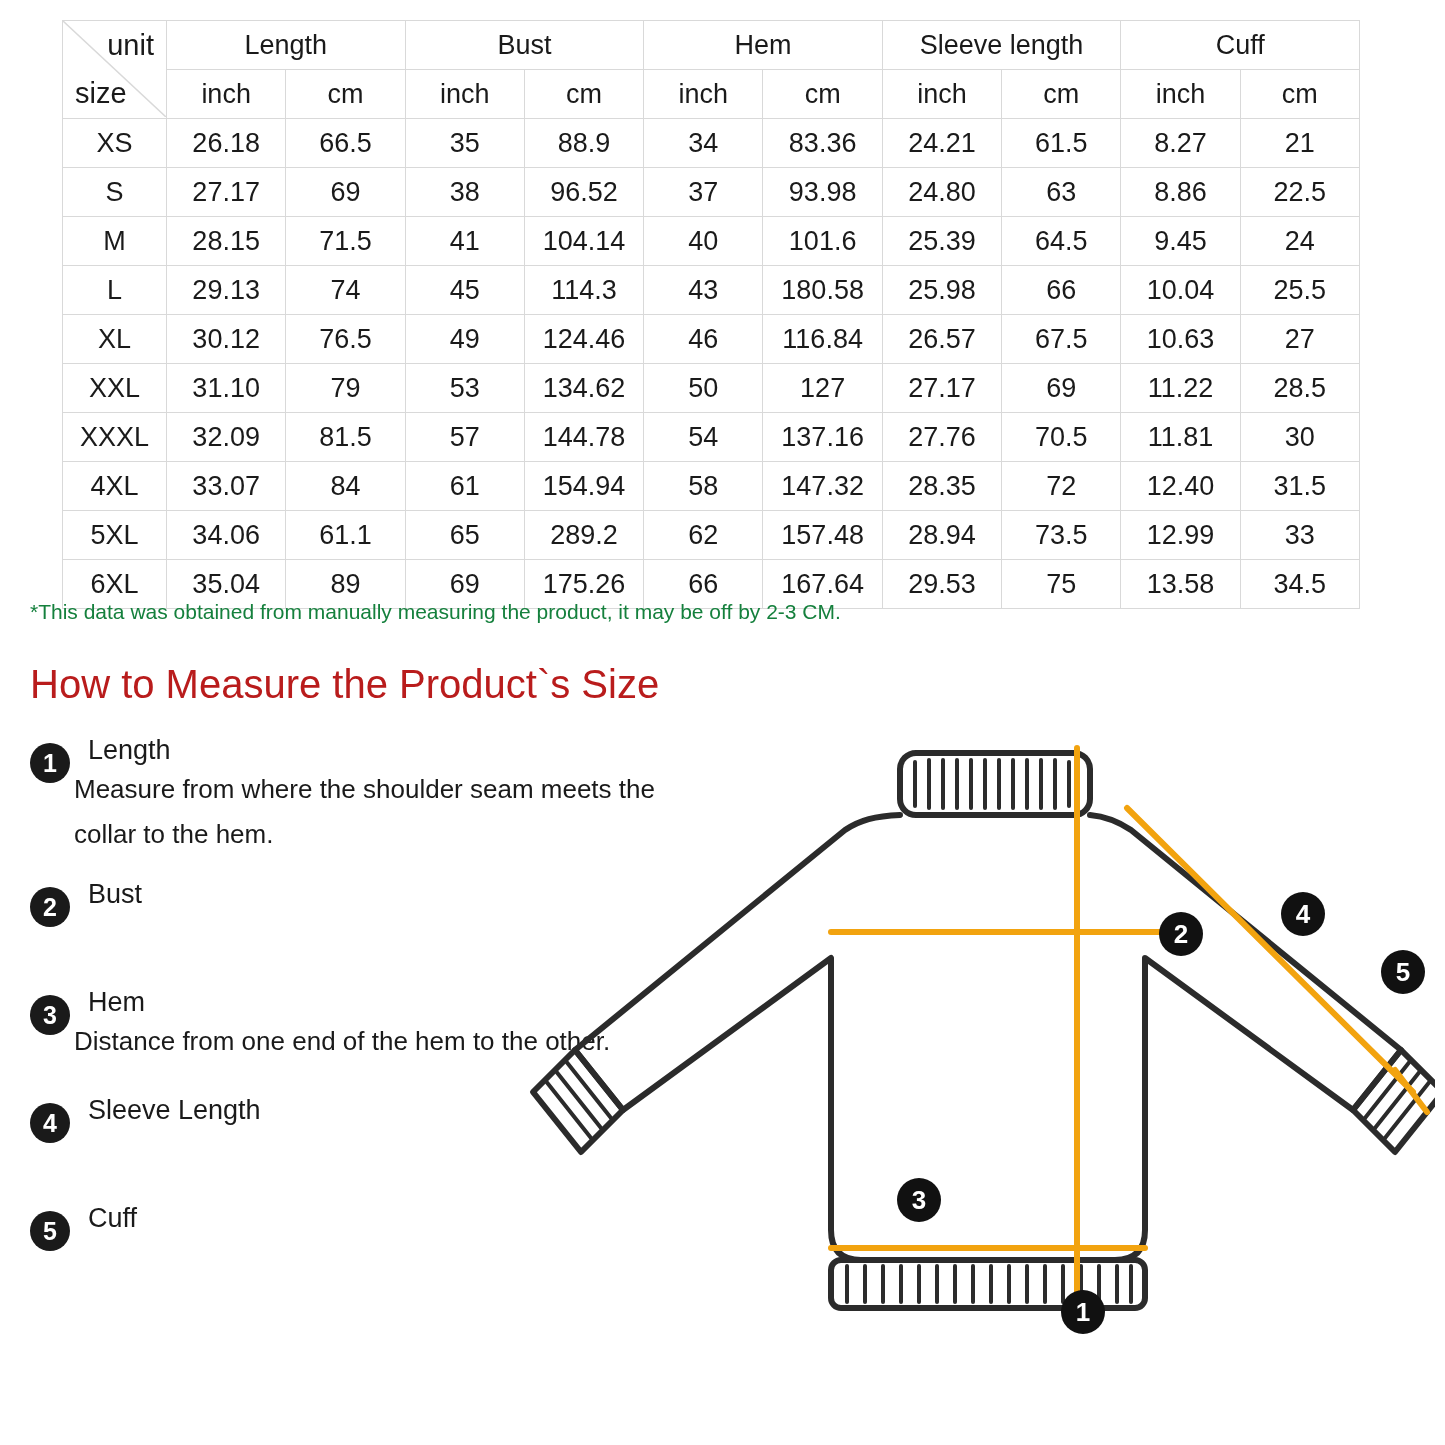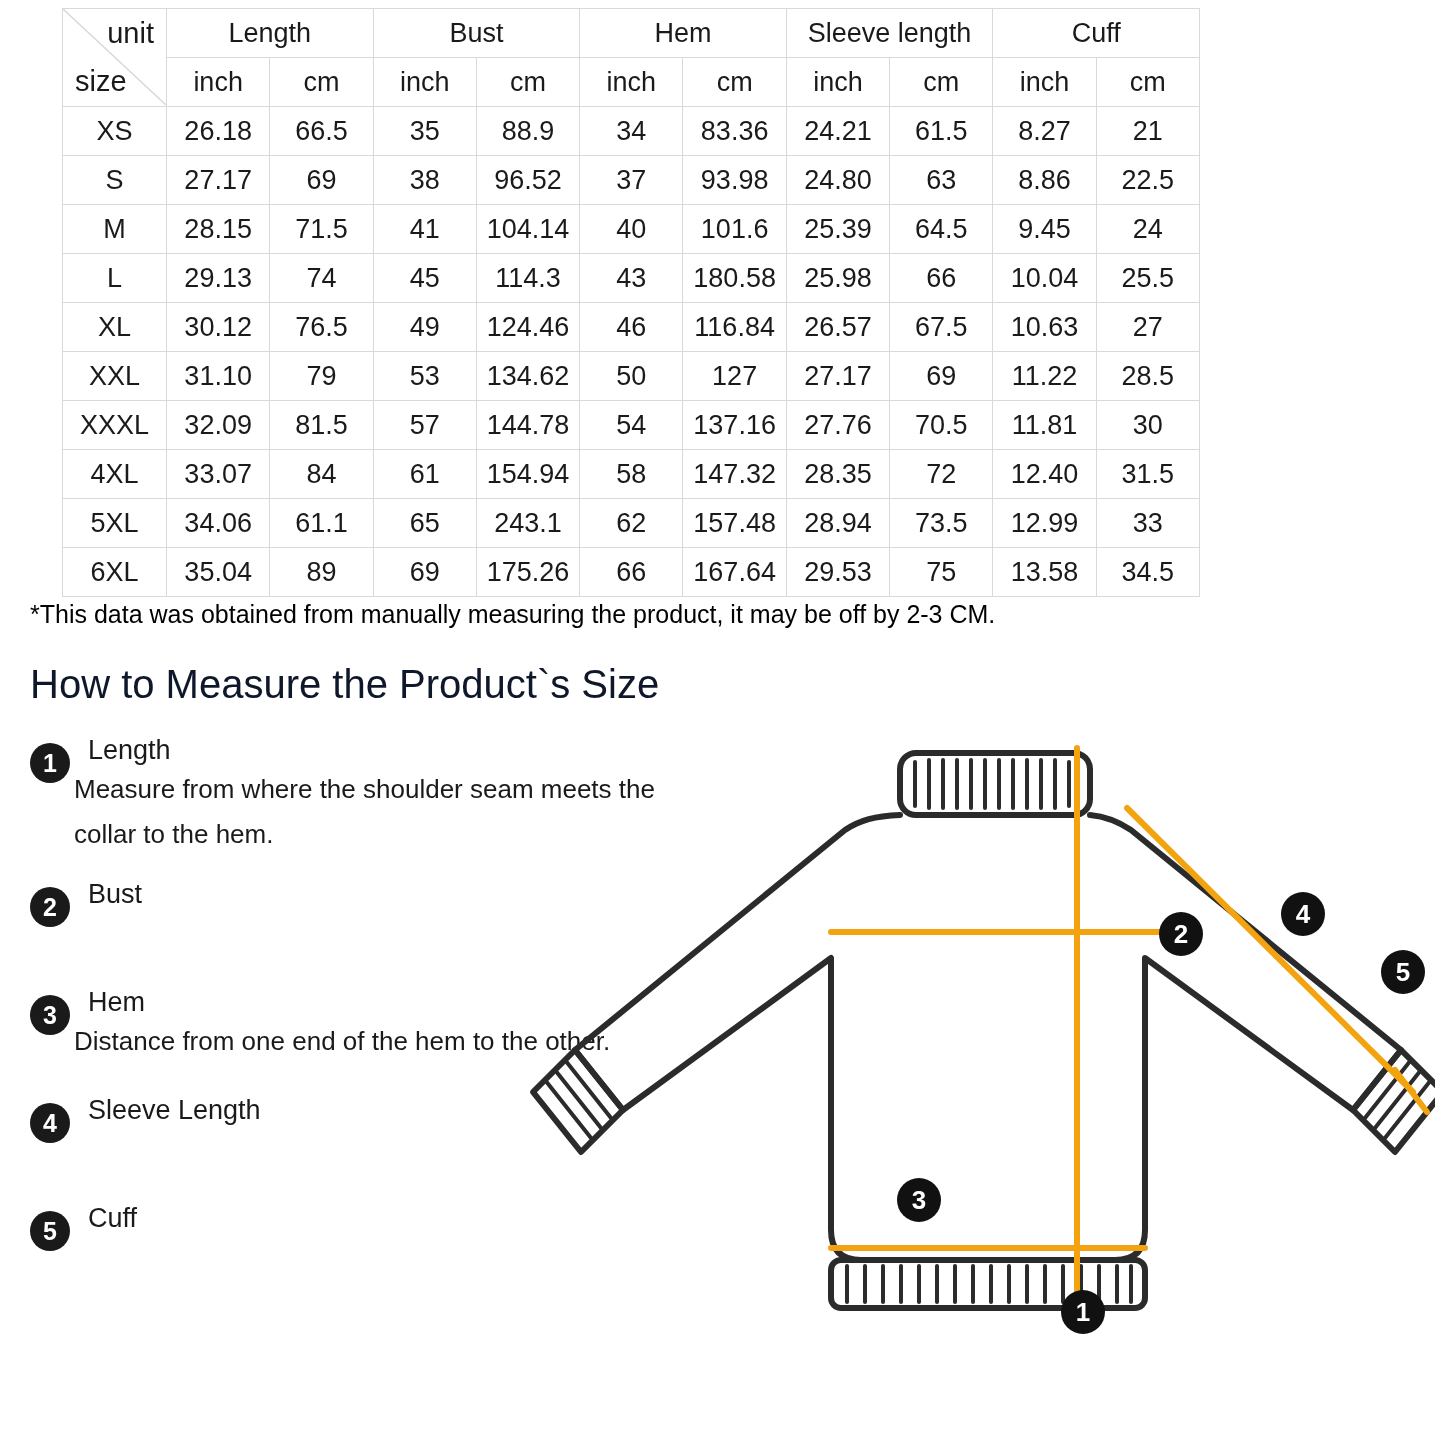--- a/index.html
+++ b/index.html
@@ -13,22 +13,22 @@
     font-family: "Liberation Sans", sans-serif;
     color: #1a1a1a;
     position: relative;
     overflow: hidden;
   }
 
   
   .table-wrap {
     position: absolute;
     left: 62px;
-    top: 8px;
-    width: 1138px;
+    top: 20px;
+    width: 1298px;
   }
   table.size-table {
     border-collapse: collapse;
     width: 100%;
     table-layout: fixed;
   }
   table.size-table td, table.size-table th {
     border: 1px solid #d9d9d9;
     text-align: center;
     font-weight: normal;
@@ -78,31 +78,31 @@
     font-size: 29px;
     line-height: 42px;
     margin-top: 48px;
   }
   .col-size { width: 104px; }
 
   .note {
     position: absolute;
     left: 30px;
     top: 600px;
-    font-size: 25px;
-    color: #000000;
+    font-size: 21px;
+    color: #15803d;
   }
 
   
   .how-title {
     position: absolute;
     left: 30px;
     top: 662px;
     font-size: 40px;
-    color: #0f172a;
+    color: #b91c1c;
   }
 
   .steps {
     position: absolute;
     left: 30px;
     top: 735px;
     width: 660px;
   }
   .step {
     position: relative;
@@ -309,21 +309,21 @@
         <td>28.35</td>
         <td>72</td>
         <td>12.40</td>
         <td>31.5</td>
       </tr>
       <tr>
         <td>5XL</td>
         <td>34.06</td>
         <td>61.1</td>
         <td>65</td>
-        <td>243.1</td>
+        <td>289.2</td>
         <td>62</td>
         <td>157.48</td>
         <td>28.94</td>
         <td>73.5</td>
         <td>12.99</td>
         <td>33</td>
       </tr>
       <tr>
         <td>6XL</td>
         <td>35.04</td>

